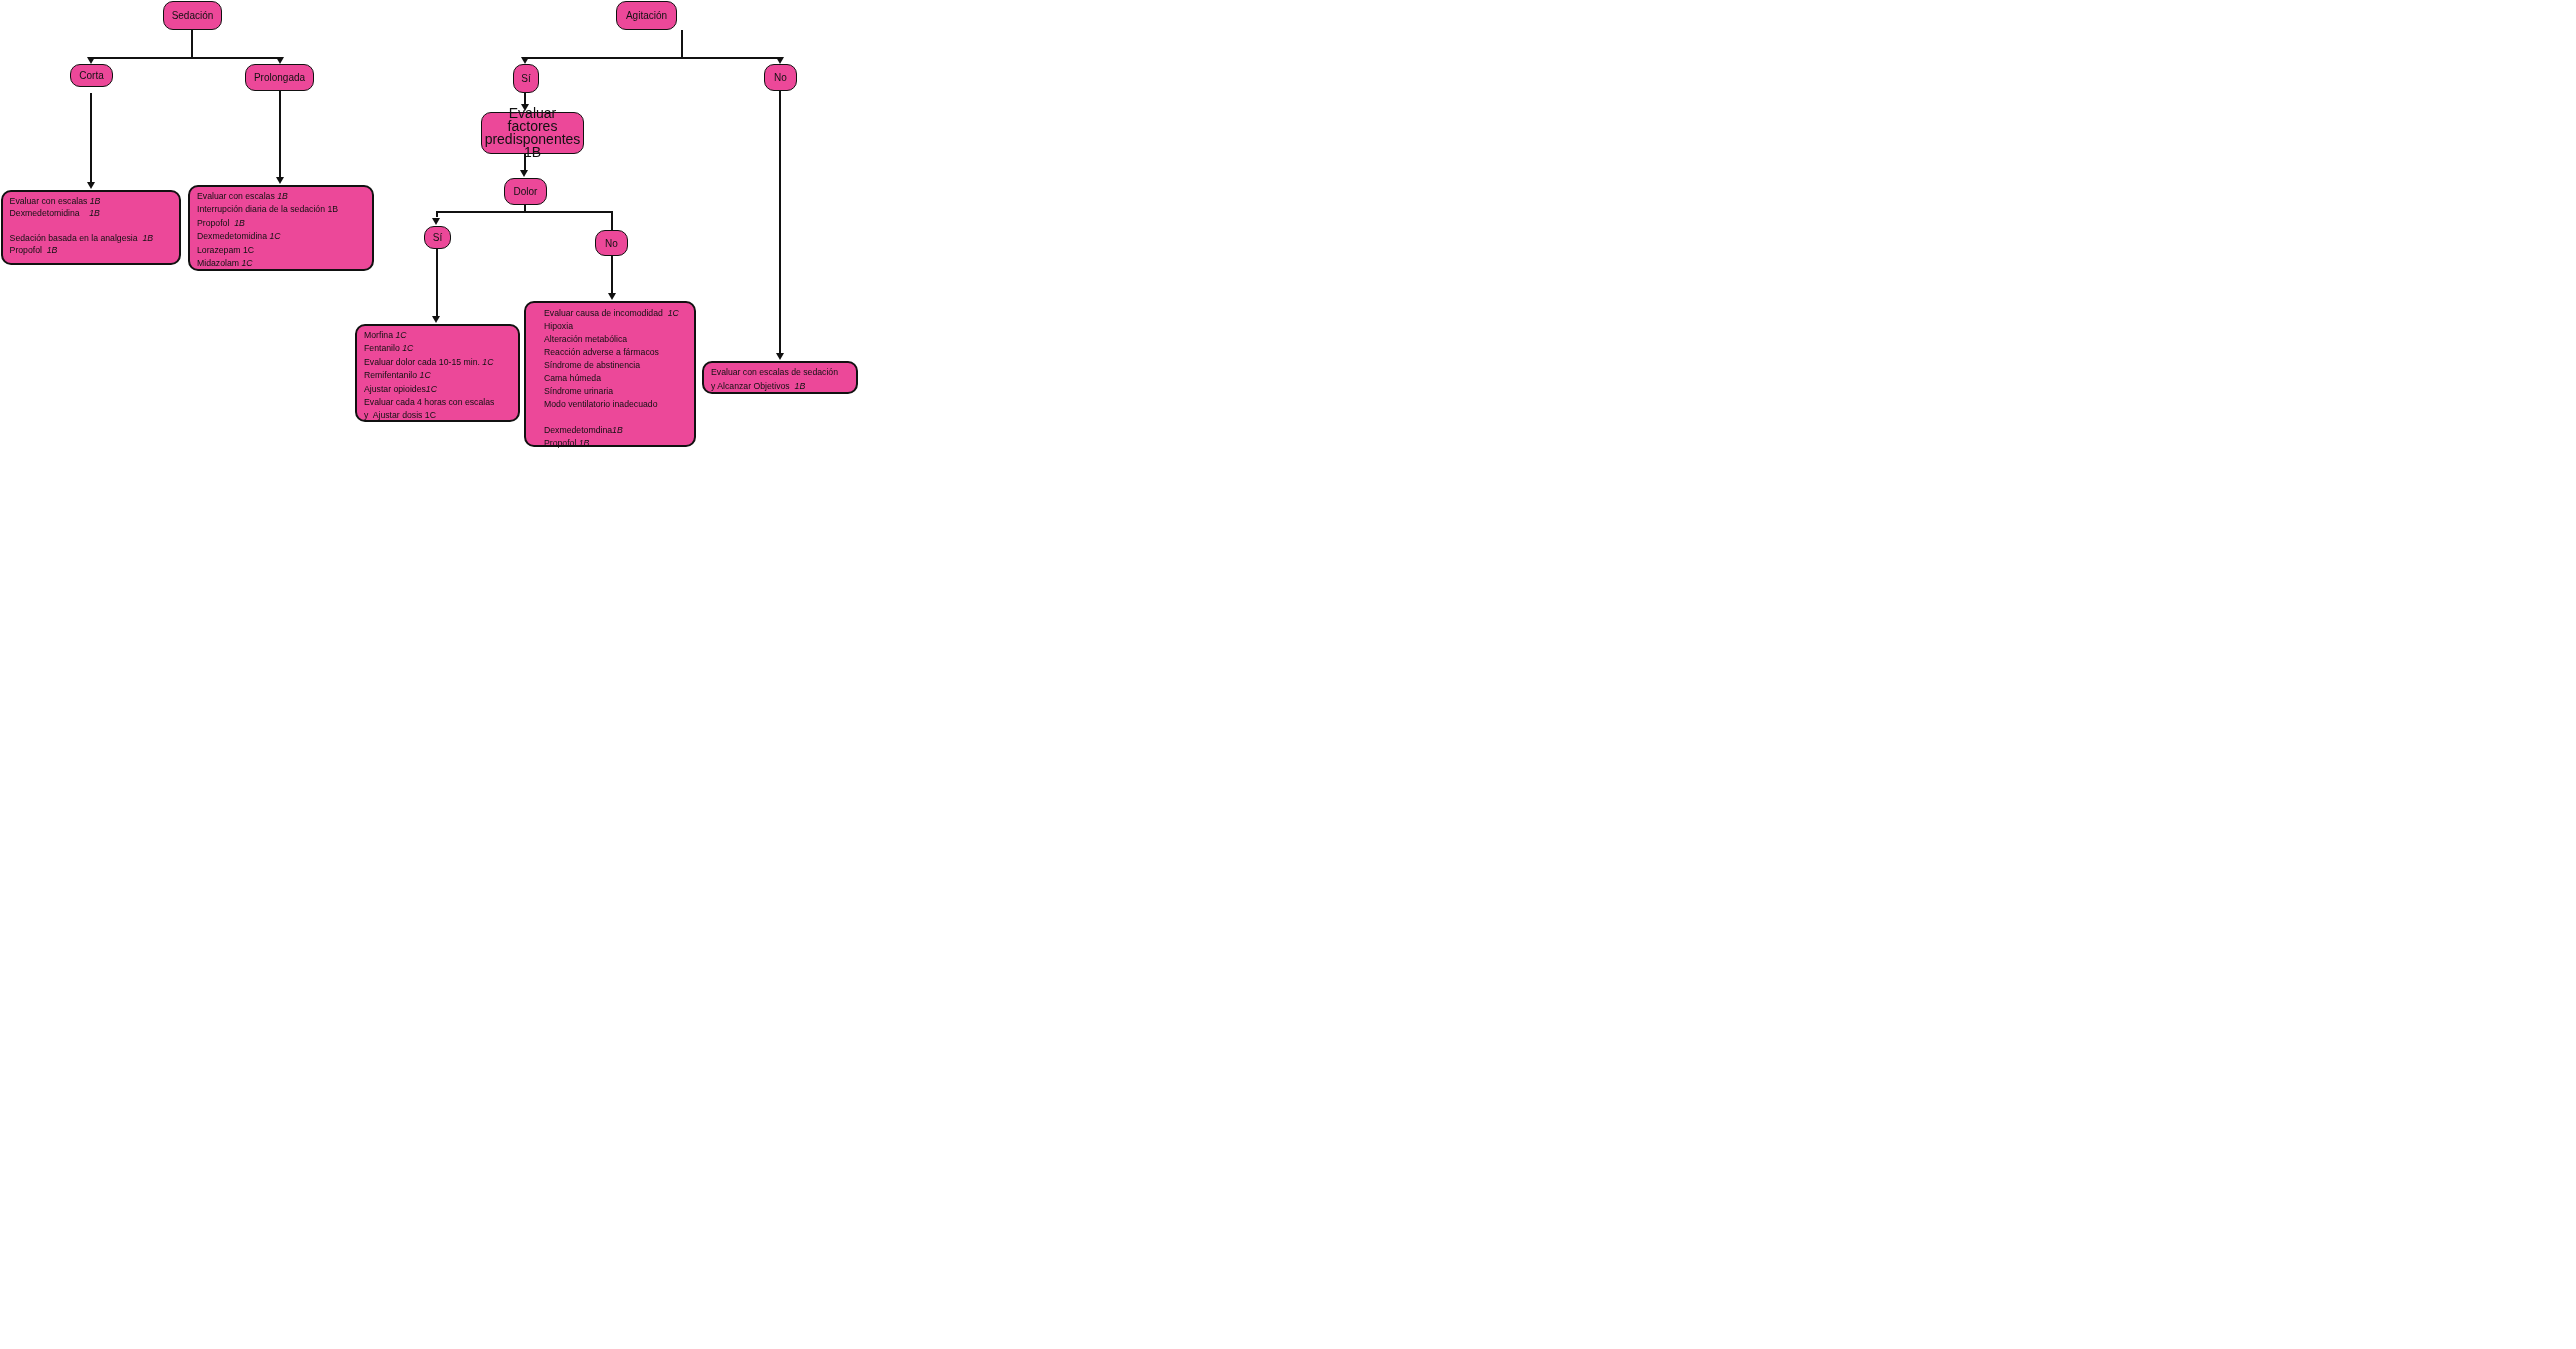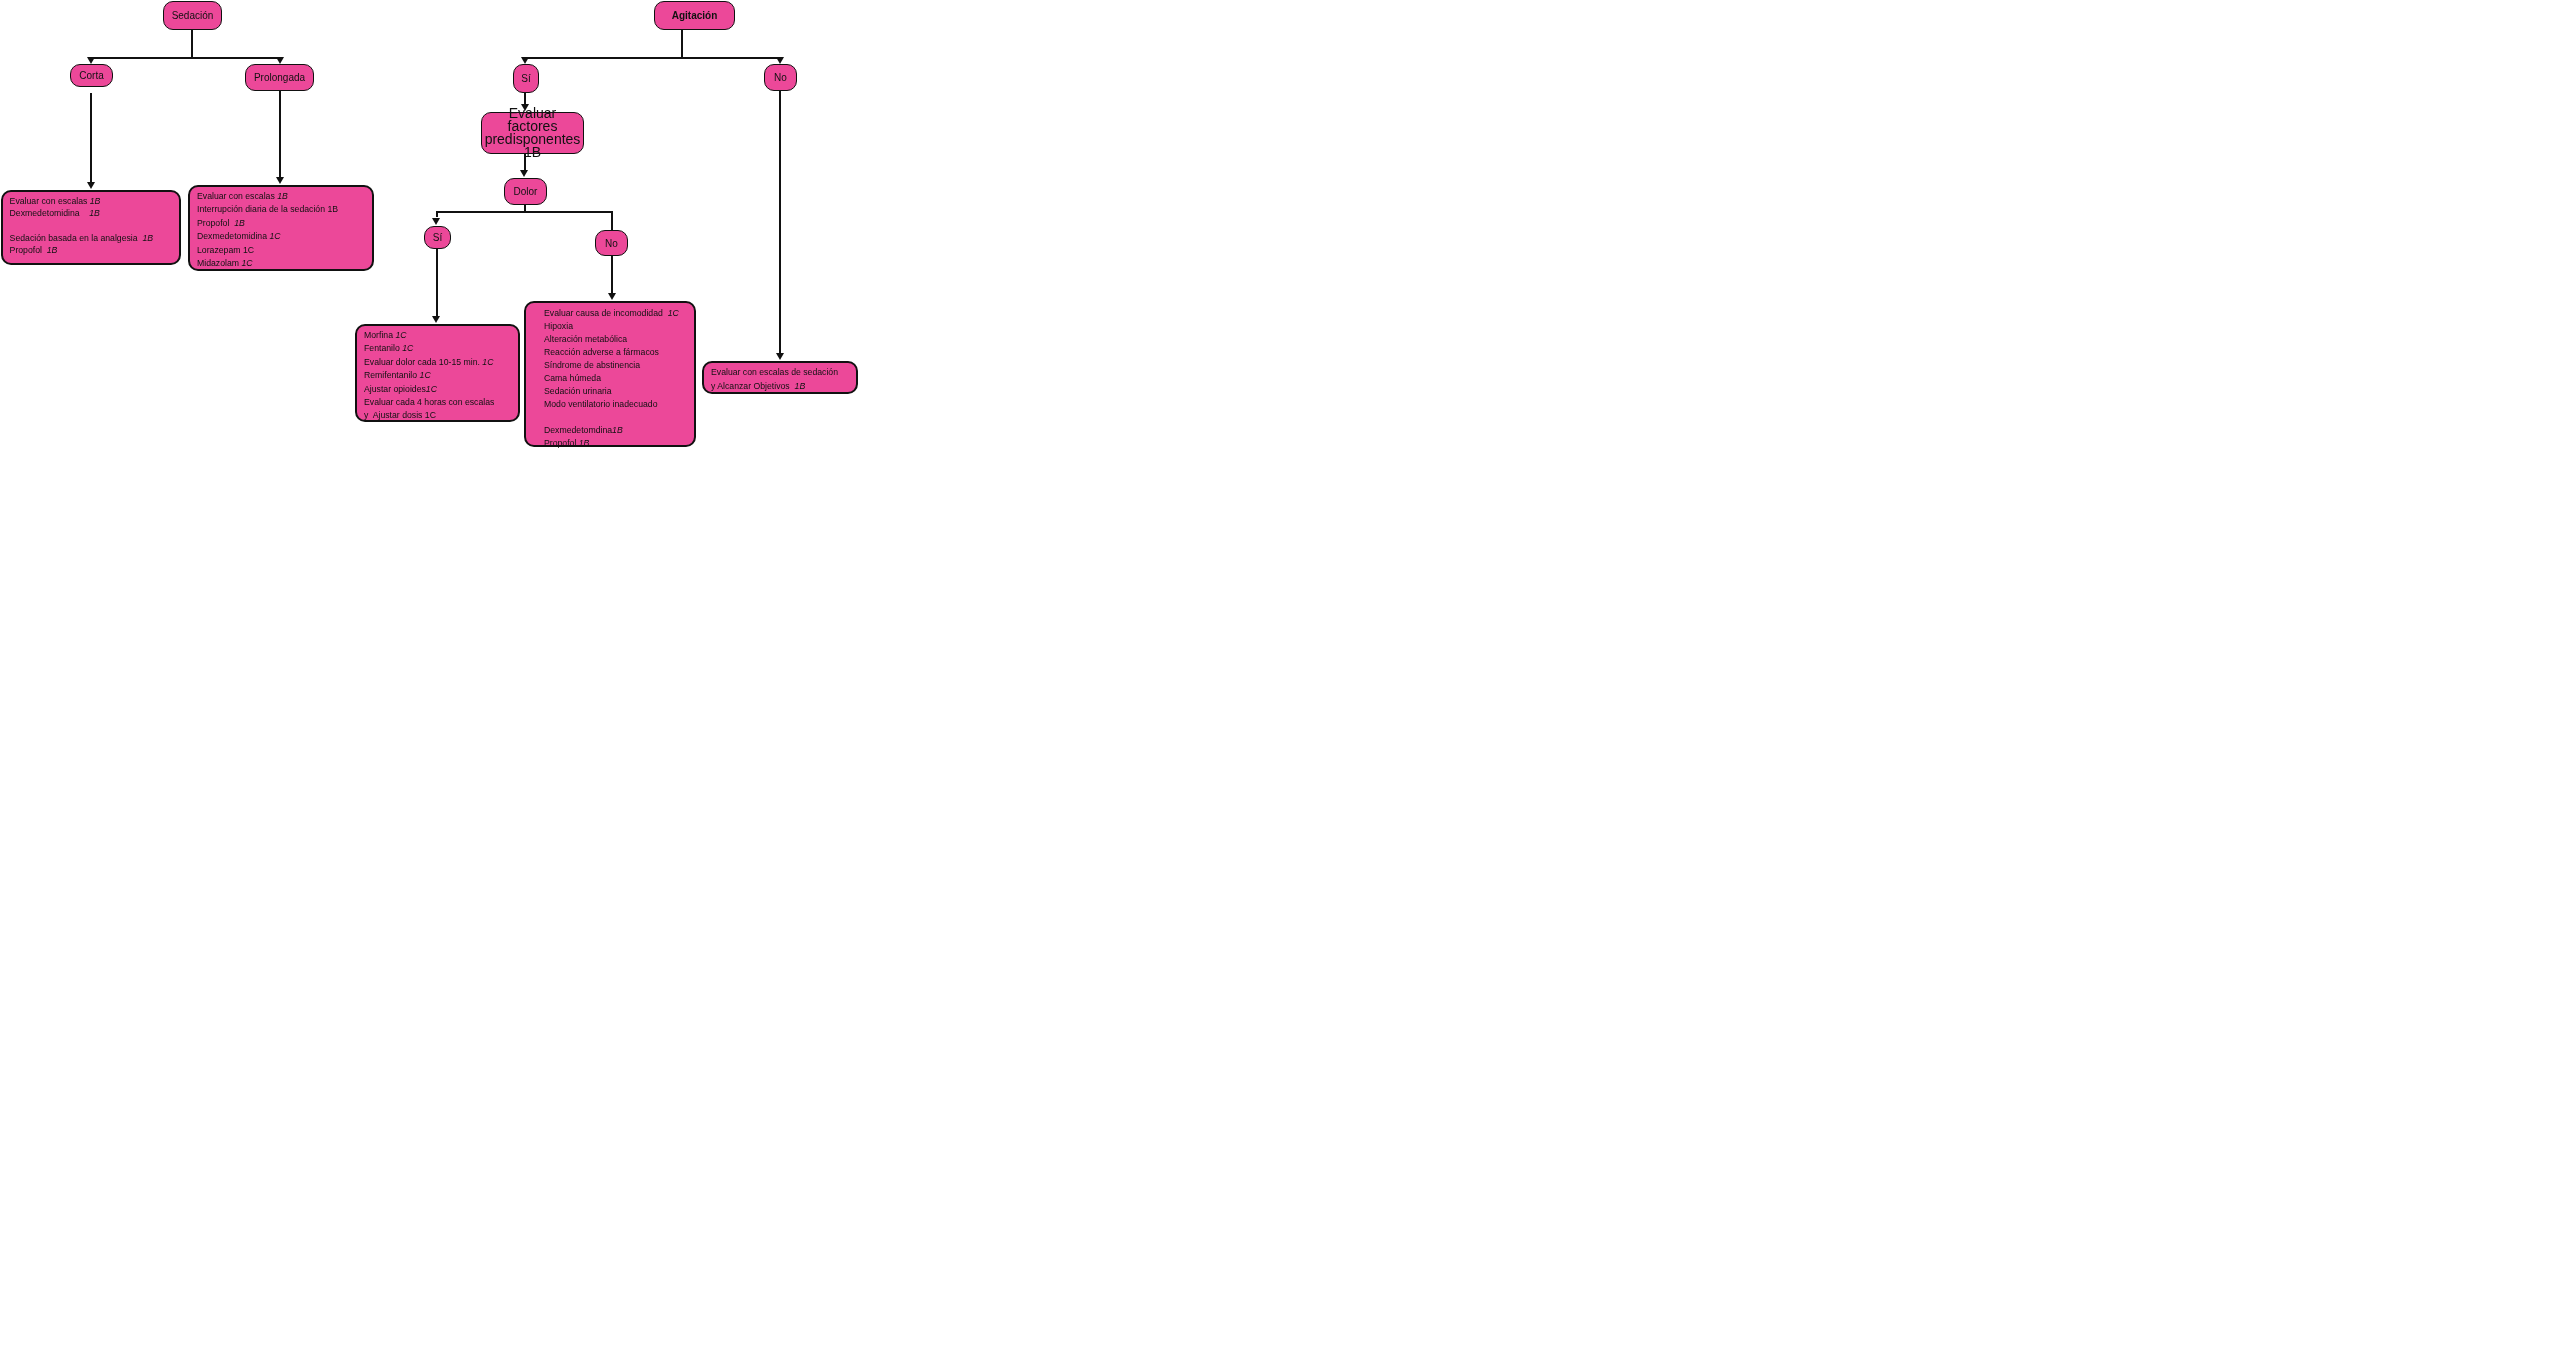--- a/index.html
+++ b/index.html
@@ -66,21 +66,21 @@
 
   <div class="box outcome lh23" style="left:188px;top:185px;width:186px;height:86px;">
       <div class="tl"><span class="t">Evaluar con escalas </span><span class="g i">1B</span></div>
       <div class="tl"><span class="t">Interrupción diaria de la sedación </span><span class="g">1B</span></div>
       <div class="tl"><span class="t">Propofol  </span><span class="g i">1B</span></div>
       <div class="tl"><span class="t">Dexmedetomidina </span><span class="g i">1C</span></div>
       <div class="tl"><span class="t">Lorazepam </span><span class="g">1C</span></div>
       <div class="tl"><span class="t">Midazolam </span><span class="g i">1C</span></div>
     </div>
 
-  <div class="box node" style="left:654px;top:0.6px;width:81px;height:29px;font-weight:bold;">
+  <div class="box node" style="left:616px;top:0.6px;width:61px;height:29px;">
     <span class="lbl">Agitación</span>
   </div>
 
   <div class="vline" style="left:681px;top:30px;height:27px;"></div>
   <div class="hline" style="left:524px;top:57px;width:257px;"></div>
   <div class="ahead" style="left:521px;top:57px;"></div>
   <div class="ahead" style="left:776px;top:57px;"></div>
 
   <div class="box node" style="left:513px;top:64px;width:26px;height:29px;">
     <span class="lbl">Sí</span>
@@ -133,21 +133,21 @@
       <div class="tl"><span class="t">y  Ajustar dosis </span><span class="g">1C</span></div>
     </div>
 
   <div class="box outcome lh22" style="left:524px;top:301px;width:172px;height:146px;padding-top:4.1px;padding-left:18px;">
       <div class="tl"><span class="t">Evaluar causa de incomodidad  </span><span class="g i">1C</span></div>
       <div class="tl"><span class="t">Hipoxia</span></div>
       <div class="tl"><span class="t">Alteración metabólica</span></div>
       <div class="tl"><span class="t">Reacción adverse a fármacos</span></div>
       <div class="tl"><span class="t">Síndrome de abstinencia</span></div>
       <div class="tl"><span class="t">Cama húmeda</span></div>
-      <div class="tl"><span class="t">Sedación urinaria</span></div>
+      <div class="tl"><span class="t">Síndrome urinaria</span></div>
       <div class="tl"><span class="t">Modo ventilatorio inadecuado</span></div>
       <div class="tl"><span class="t">&nbsp;</span></div>
       <div class="tl"><span class="t">Dexmedetomdina</span><span class="g i">1B</span></div>
       <div class="tl"><span class="t">Propofol </span><span class="g i">1B</span></div>
     </div>
 
   <div class="vline" style="left:779px;top:91px;height:262px;"></div>
   <div class="ahead" style="left:776px;top:353px;"></div>
 
   <div class="box outcome lh24" style="left:702px;top:361px;width:156px;height:33px;padding-top:2px;">

